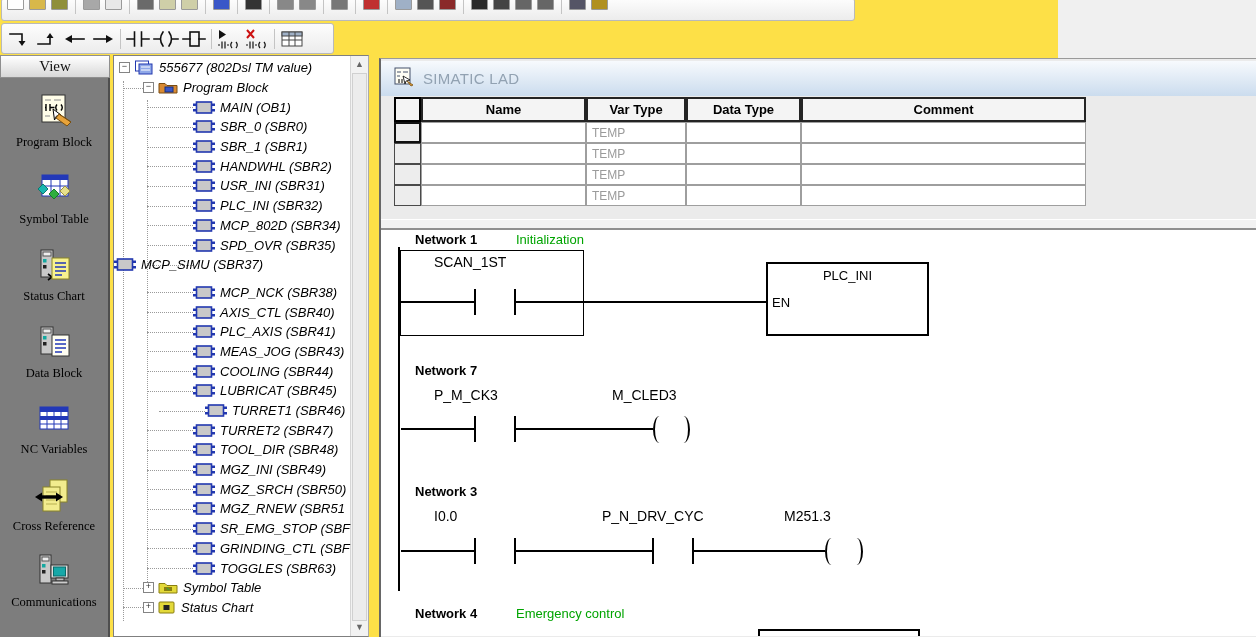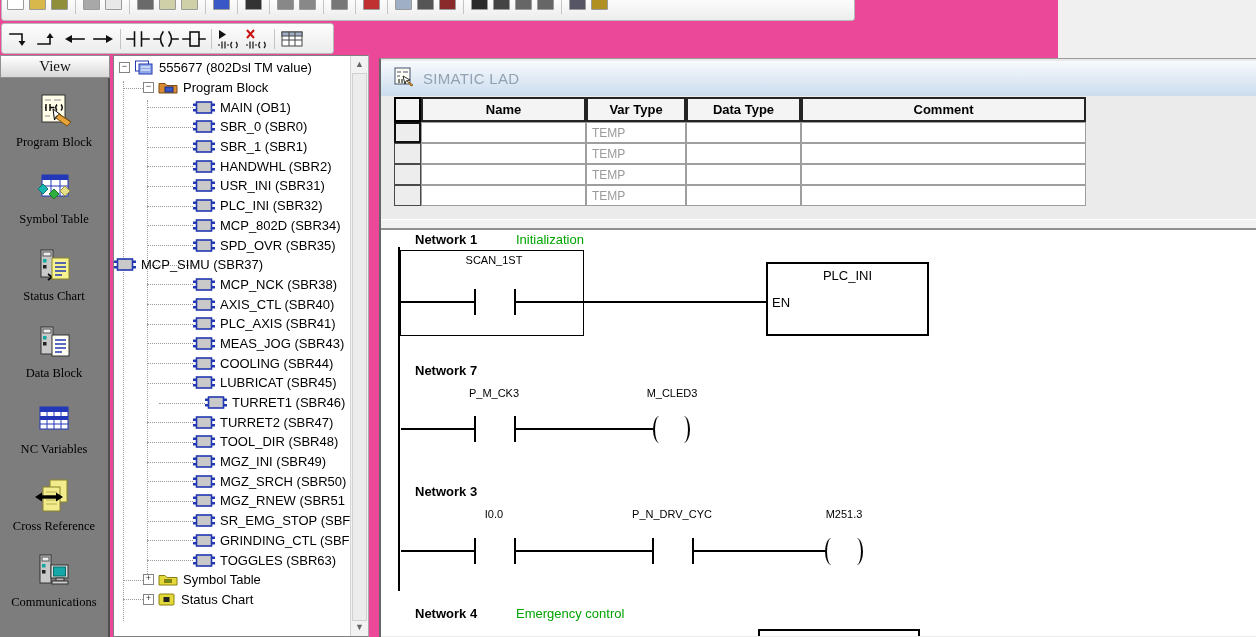--- a/index.html
+++ b/index.html
@@ -1,17 +1,17 @@
 <!DOCTYPE html>
 <html><head>
 <meta charset="utf-8">
 <style>
   html,body{margin:0;padding:0;width:1256px;height:637px;overflow:hidden;
     font-family:"Liberation Sans",sans-serif;background:#f0f0f0;}
-  #root{position:absolute;left:0;top:0;width:1058px;height:637px;background:#ec4899;}
+  #root{position:absolute;left:0;top:0;width:1058px;height:637px;background:#fde047;}
 
   
   .tb-band{position:absolute;background:linear-gradient(#fdfdfd,#ececec);
     border:1px solid #b9b9b9;border-radius:3px;box-sizing:border-box;}
   #tb1{left:1px;top:-2px;width:854px;height:23px;overflow:hidden;display:flex;
     align-items:flex-end;gap:5px;padding:0 5px;}
   .tb1-icon{width:15px;height:17px;border:1px solid #9a9a9a;border-radius:1px;
     margin-bottom:3px;position:relative;top:-7px;flex:none;}
   .tb-sep{width:1px;height:15px;background:#c4c4c4;margin:0 2px 3px 2px;flex:none;position:relative;top:-3px;}
   #tb2{left:1px;top:23px;width:333px;height:31px;display:flex;align-items:center;padding:0 3px;}
@@ -33,21 +33,21 @@
   #tree-panel{position:absolute;left:113px;top:55px;width:256px;height:582px;background:#fff;
     border:1px solid #7f7f7f;border-right:1px solid #aaa;box-sizing:border-box;overflow:hidden;}
   #tree-rows{position:absolute;left:0;top:2px;right:17px;bottom:0;overflow:hidden;}
   .tree-row{height:19.7px;display:flex;align-items:center;position:relative;
     font-size:13px;white-space:nowrap;color:#000;cursor:default;}
   .guide{position:absolute;border-left:1px dotted #9a9a9a;width:0;}
   .stub{position:absolute;border-top:1px dotted #9a9a9a;height:0;top:50%;}
   .expander{width:9px;height:9px;border:1px solid #848484;background:#fff;flex:none;
     font-size:9px;line-height:7px;text-align:center;color:#333;z-index:2;}
   .t-icon{margin:0 5px 0 4px;flex:none;display:flex;z-index:2;}
-  .t-label{z-index:2;}
+  .t-label{z-index:2;font-style:italic;}
   #tree-scroll{position:absolute;right:0;top:0;width:17px;height:580px;background:#f2f2f2;
     border-left:1px solid #d5d5d5;}
   .scr-btn{position:absolute;left:0;width:17px;height:17px;color:#666;font-size:9px;
     text-align:center;line-height:17px;cursor:pointer;}
   #scr-thumb{position:absolute;left:1px;right:1px;top:17px;height:546px;background:#ececec;
     border:1px solid #d0d0d0;}
 
   
   #lad-window{position:absolute;left:379px;top:58px;width:877px;height:579px;background:#ebebeb;
     border-left:2px solid #676767;border-top:1px solid #9a9a9a;box-sizing:border-box;}
@@ -69,21 +69,21 @@
 
   #splitter{position:absolute;left:0;right:0;top:160px;height:11px;background:#f2f2f2;
     border-top:1px solid #fff;border-bottom:2px solid #8f8f8f;box-sizing:border-box;}
 
   #lad-canvas{position:absolute;left:0;right:0;top:171px;height:406px;background:#fff;overflow:hidden;}
   .net-label{position:absolute;font-size:13px;font-weight:bold;color:#000;}
   .net-comment{position:absolute;font-size:13px;color:#00a400;}
   .rail{position:absolute;width:2px;background:#000;}
   .wire{position:absolute;height:2px;background:#000;}
   .cbar{position:absolute;width:2px;height:26px;background:#000;}
-  .el-label{position:absolute;font-size:11px;text-align:center;color:#000;}
+  .el-label{position:absolute;font-size:14px;color:#000;}
   .sel-rect{position:absolute;border:1px solid #000;border-left-width:2px;box-sizing:border-box;}
   .lad-box{position:absolute;border:2px solid #000;background:#fff;box-sizing:border-box;}
   .box-title{position:absolute;top:4px;left:0;width:100%;text-align:center;font-size:13px;}
   .box-port{position:absolute;left:4px;top:31px;font-size:13px;}
   .arcL,.arcR{position:absolute;width:13px;height:27px;box-sizing:border-box;}
   .arcL{border-left:2.5px solid #000;border-radius:50%;}
   .arcR{border-right:2.5px solid #000;border-radius:50%;}
   .partial-box{position:absolute;border:2px solid #000;border-bottom:none;box-sizing:border-box;}
 </style>
 </head>
@@ -444,21 +444,21 @@
               <rect x="0" y="2.5" width="4" height="2.5" fill="#2238b0"></rect>
               <rect x="0" y="8" width="4" height="2.5" fill="#2238b0"></rect>
               <rect x="18" y="2.5" width="4" height="2.5" fill="#2238b0"></rect>
               <rect x="18" y="8" width="4" height="2.5" fill="#2238b0"></rect>
               <rect x="3.5" y="1" width="15" height="11" fill="#c9c9c9" stroke="#2238b0" stroke-width="1.6"></rect>
             </svg>
           </span>
     <span class="t-label">MCP_SIMU (SBR37)</span>
   </div>
 
-  <div class="tree-row" style="padding-left: 79px;">
+  <div class="tree-row" style="padding-left: 79px; margin-top: 8px;">
     <span class="stub" style="left: 33px; width: 46px;"></span>
     <span class="t-icon" style="margin-left: 0px;">
             <svg width="22" height="13" viewBox="0 0 22 13">
               <rect x="0" y="2.5" width="4" height="2.5" fill="#2238b0"></rect>
               <rect x="0" y="8" width="4" height="2.5" fill="#2238b0"></rect>
               <rect x="18" y="2.5" width="4" height="2.5" fill="#2238b0"></rect>
               <rect x="18" y="8" width="4" height="2.5" fill="#2238b0"></rect>
               <rect x="3.5" y="1" width="15" height="11" fill="#c9c9c9" stroke="#2238b0" stroke-width="1.6"></rect>
             </svg>
           </span>

